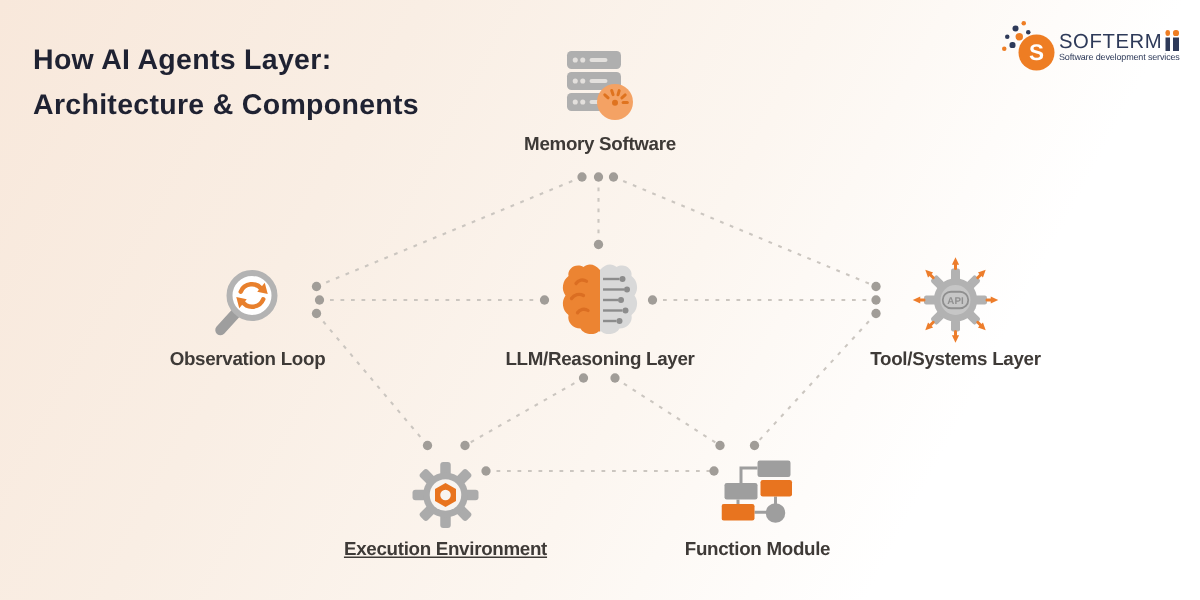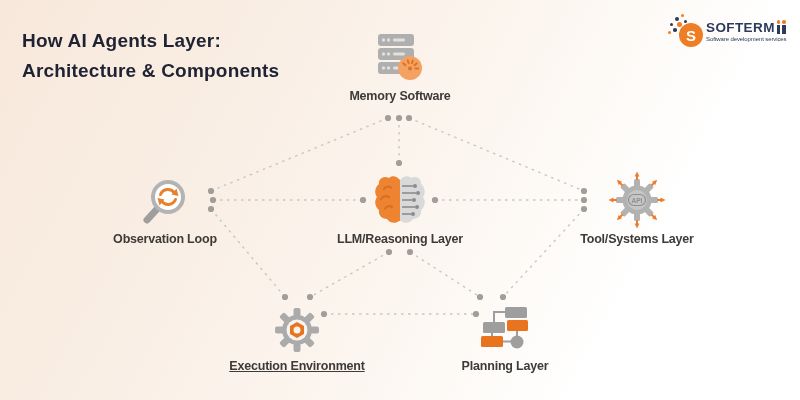--- a/index.html
+++ b/index.html
@@ -17,21 +17,21 @@
   .logo{position:absolute;left:666px;top:12px;display:flex;align-items:center;}
   .logo-mark{position:relative;width:36px;height:38px;flex:0 0 auto;}
   .logo-circle{
     position:absolute;left:13px;top:11px;width:24px;height:24px;border-radius:50%;
     background:#ee7d23;color:#ffffff;font-weight:bold;font-size:15px;
     display:flex;align-items:center;justify-content:center;
   }
   .logo-dot{position:absolute;border-radius:50%;}
   .logo-text{margin-left:4px;}
   .logo-wordrow{display:flex;align-items:flex-end;height:14px;}
-  .logo-word{font-size:13.5px;font-weight:bold;color:#2e3a59;letter-spacing:.4px;line-height:13px;}
+  .logo-word{font-size:13.5px;font-weight:normal;color:#2e3a59;letter-spacing:.4px;line-height:13px;}
   .logo-i{display:inline-flex;flex-direction:column;align-items:center;margin-left:2px;}
   .logo-i .tittle{width:3.4px;height:3.4px;border-radius:50%;background:#ee7d23;margin-bottom:1px;}
   .logo-i .stem{width:3.4px;height:9px;background:#2e3a59;}
   .logo-tagline{font-size:6px;letter-spacing:-.1px;color:#2e3a59;margin-top:2.5px;white-space:nowrap;}
   
   .node{position:absolute;text-align:center;}
   .node .icon-wrap{display:flex;justify-content:center;}
   .node-label{
     display:block;width:100%;font-size:12.5px;font-weight:bold;color:#3e3a37;letter-spacing:-.2px;
   }
@@ -270,16 +270,16 @@
           <line x1="36" y1="25" x2="36" y2="30"></line>
           <line x1="22" y1="35.5" x2="30" y2="35.5"></line>
         </g>
         <rect x="24" y="1" width="22" height="11" rx="1.5" fill="#9e9e9e"></rect>
         <rect x="2" y="16" width="22" height="11" rx="1.5" fill="#9e9e9e"></rect>
         <rect x="26" y="14" width="21" height="11" rx="1.5" fill="#e8741f"></rect>
         <rect x="0" y="30" width="22" height="11" rx="1.5" fill="#e8741f"></rect>
         <circle cx="36" cy="36" r="6.5" fill="#9e9e9e"></circle>
       </svg>
     </div>
-    <span class="node-label" style="margin-top:9px;">Planning Layer</span>
+    <span class="node-label" style="margin-top:9px;">Function Module</span>
   </div>
 
 </div>
 
 </body></html>

